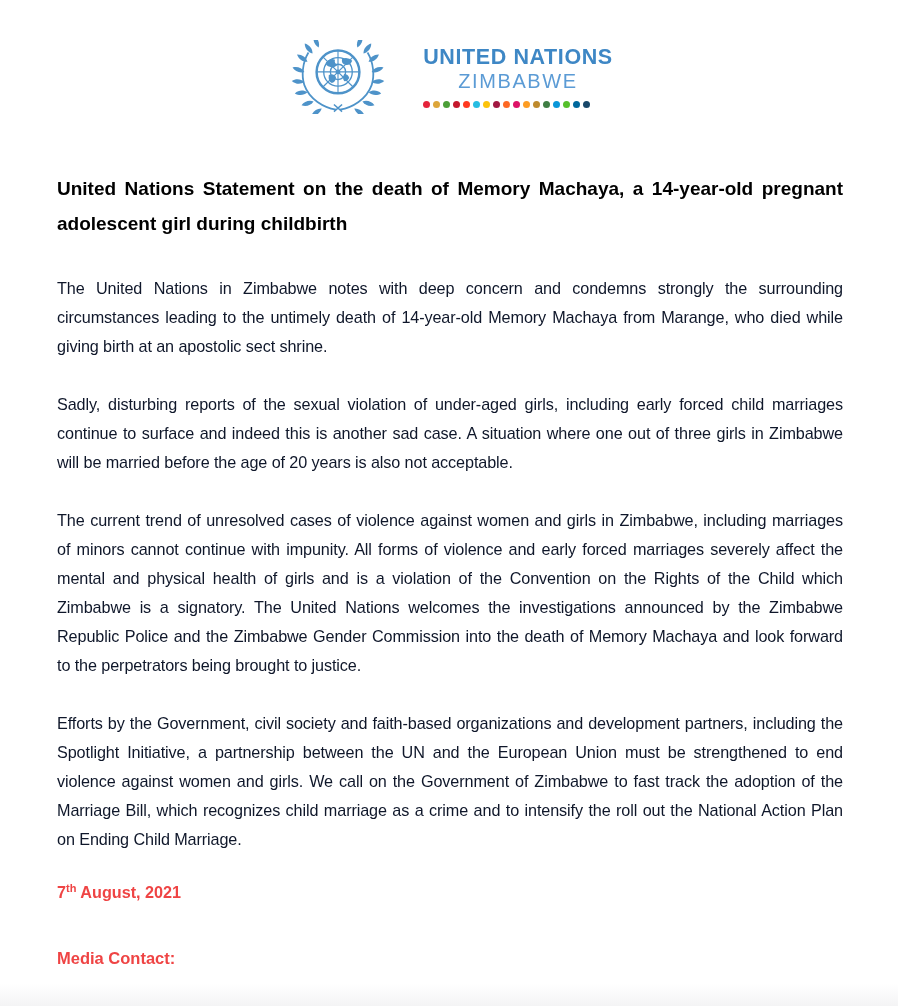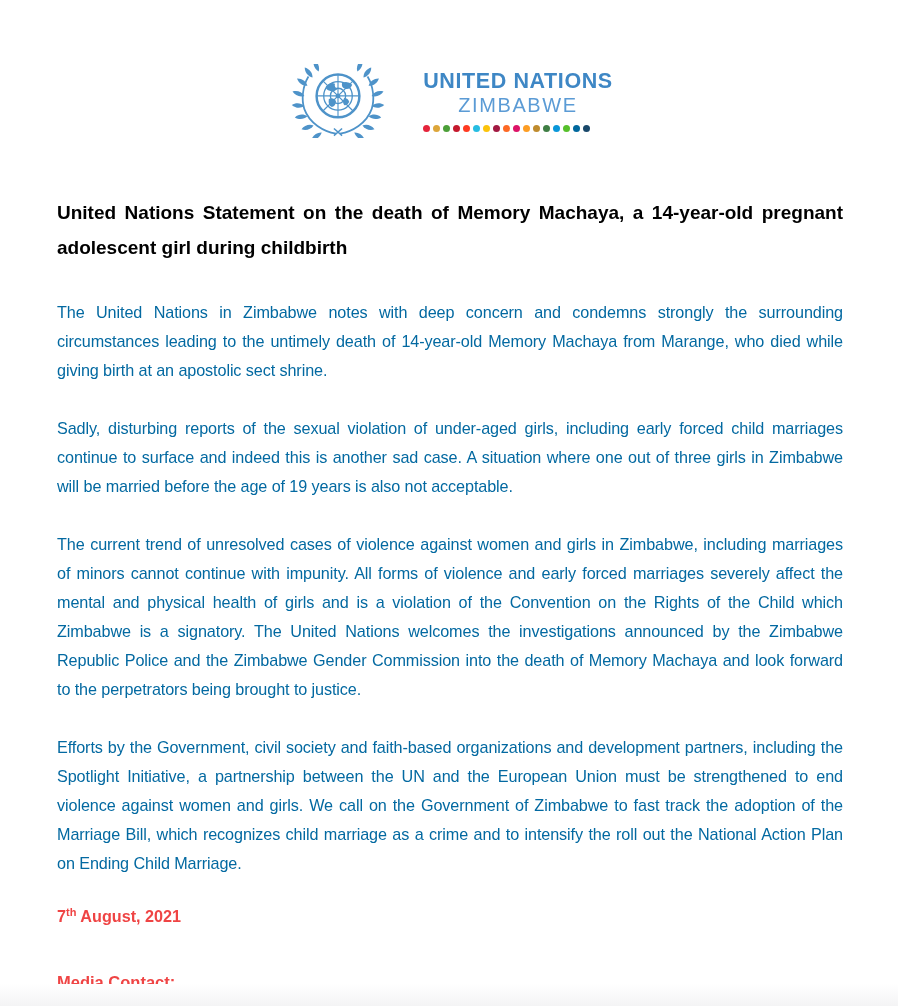--- a/index.html
+++ b/index.html
@@ -13,21 +13,21 @@
   body{
     width:898px;height:1006px;
     background:#ffffff;
     font-family:"Liberation Sans","DejaVu Sans",sans-serif;
     color:var(--ink);
     position:relative;
     overflow:hidden;
   }
   
   .letterhead{
-    padding-top:64px;
+    padding-top:40px;
     display:flex;
     justify-content:center;
     align-items:center;
     gap:32px;
   }
   .emblem{width:106px;height:74px;color:var(--emblem-color);flex:0 0 auto;}
   .brand{display:flex;flex-direction:column;line-height:1.05;}
   .brand .org{
     font-size:21.5px;font-weight:bold;color:var(--brand-blue);
     letter-spacing:.6px;
@@ -48,21 +48,21 @@
     line-height:35px;
     text-align:justify;
     margin:13px 0 33px 0;
   }
   .doc p.body-par{
     font-size:16.2px;
     line-height:29px;
     text-align:justify;
     letter-spacing:-.1px;
     margin:0 0 29px 0;
-    color:#0369a1;
+    color:#0f172a;
   }
   .date-line{
     font-size:16.2px;font-weight:bold;color:#ef4444;
     margin:6px 0 0 0;
   }
   .date-line sup{font-size:11px;line-height:0;}
   .media-label{
     font-size:16.5px;font-weight:bold;color:#ef4444;
     margin:47px 0 0 0;
   }
@@ -145,21 +145,21 @@
         <span class="dot" style="background: rgb(0, 104, 157);"></span>
         <span class="dot" style="background: rgb(25, 72, 106);"></span>
       </span>
   </div>
 </header>
 
 <main class="doc">
   <h1 class="doc-title">United Nations Statement on the death of Memory Machaya, a 14-year-old pregnant adolescent girl during childbirth</h1>
 
   <p class="body-par">The United Nations in Zimbabwe notes with deep concern and condemns strongly the surrounding circumstances leading to the untimely death of 14-year-old Memory Machaya from Marange, who died while giving birth at an apostolic sect shrine.</p>
-  <p class="body-par">Sadly, disturbing reports of the sexual violation of under-aged girls, including early forced child marriages continue to surface and indeed this is another sad case. A situation where one out of three girls in Zimbabwe will be married before the age of 19 years is also not acceptable.</p>
+  <p class="body-par">Sadly, disturbing reports of the sexual violation of under-aged girls, including early forced child marriages continue to surface and indeed this is another sad case. A situation where one out of three girls in Zimbabwe will be married before the age of 20 years is also not acceptable.</p>
   <p class="body-par">The current trend of unresolved cases of violence against women and girls in Zimbabwe, including marriages of minors cannot continue with impunity. All forms of violence and early forced marriages severely affect the mental and physical health of girls and is a violation of the Convention on the Rights of the Child which Zimbabwe is a signatory. The United Nations welcomes the investigations announced by the Zimbabwe Republic Police and the Zimbabwe Gender Commission into the death of Memory Machaya and look forward to the perpetrators being brought to justice.</p>
   <p class="body-par">Efforts by the Government, civil society and faith-based organizations and development partners, including the Spotlight Initiative, a partnership between the UN and the European Union must be strengthened to end violence against women and girls. We call on the Government of Zimbabwe to fast track the adoption of the Marriage Bill, which recognizes child marriage as a crime and to intensify the roll out the National Action Plan on Ending Child Marriage.</p>
 
   <p class="date-line"><span>7</span><sup>th</sup><span> August, 2021</span></p>
 
   <p class="media-label">Media Contact:</p>
 
 </main>
 
 <div class="bottom-band"></div>

